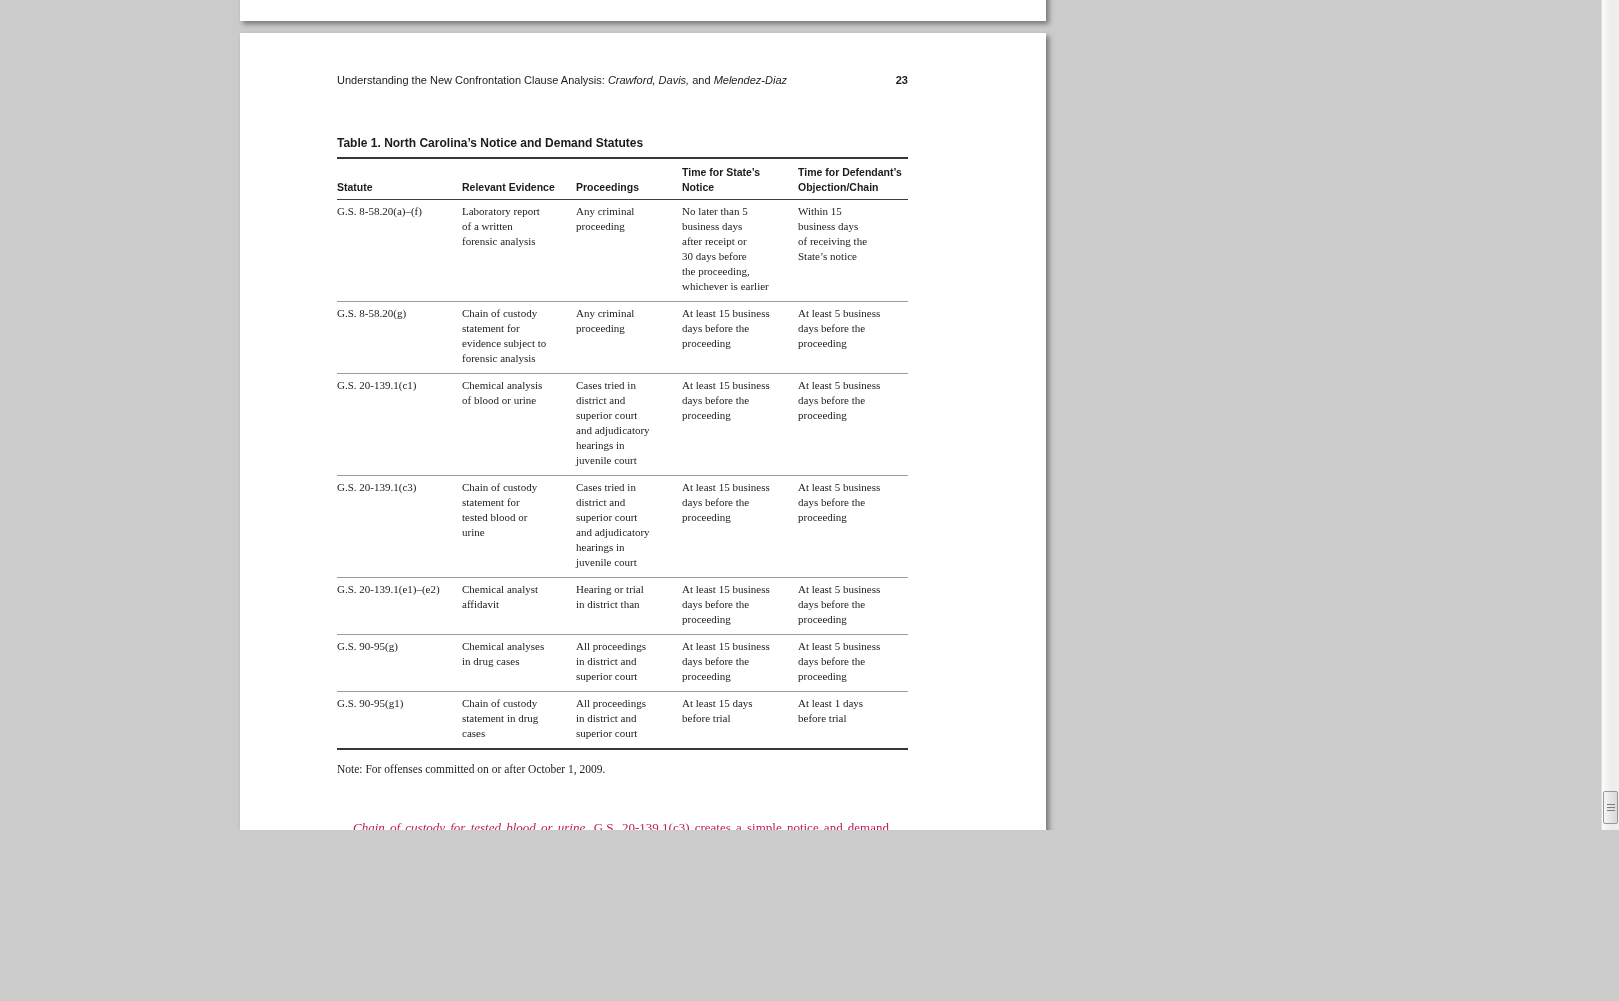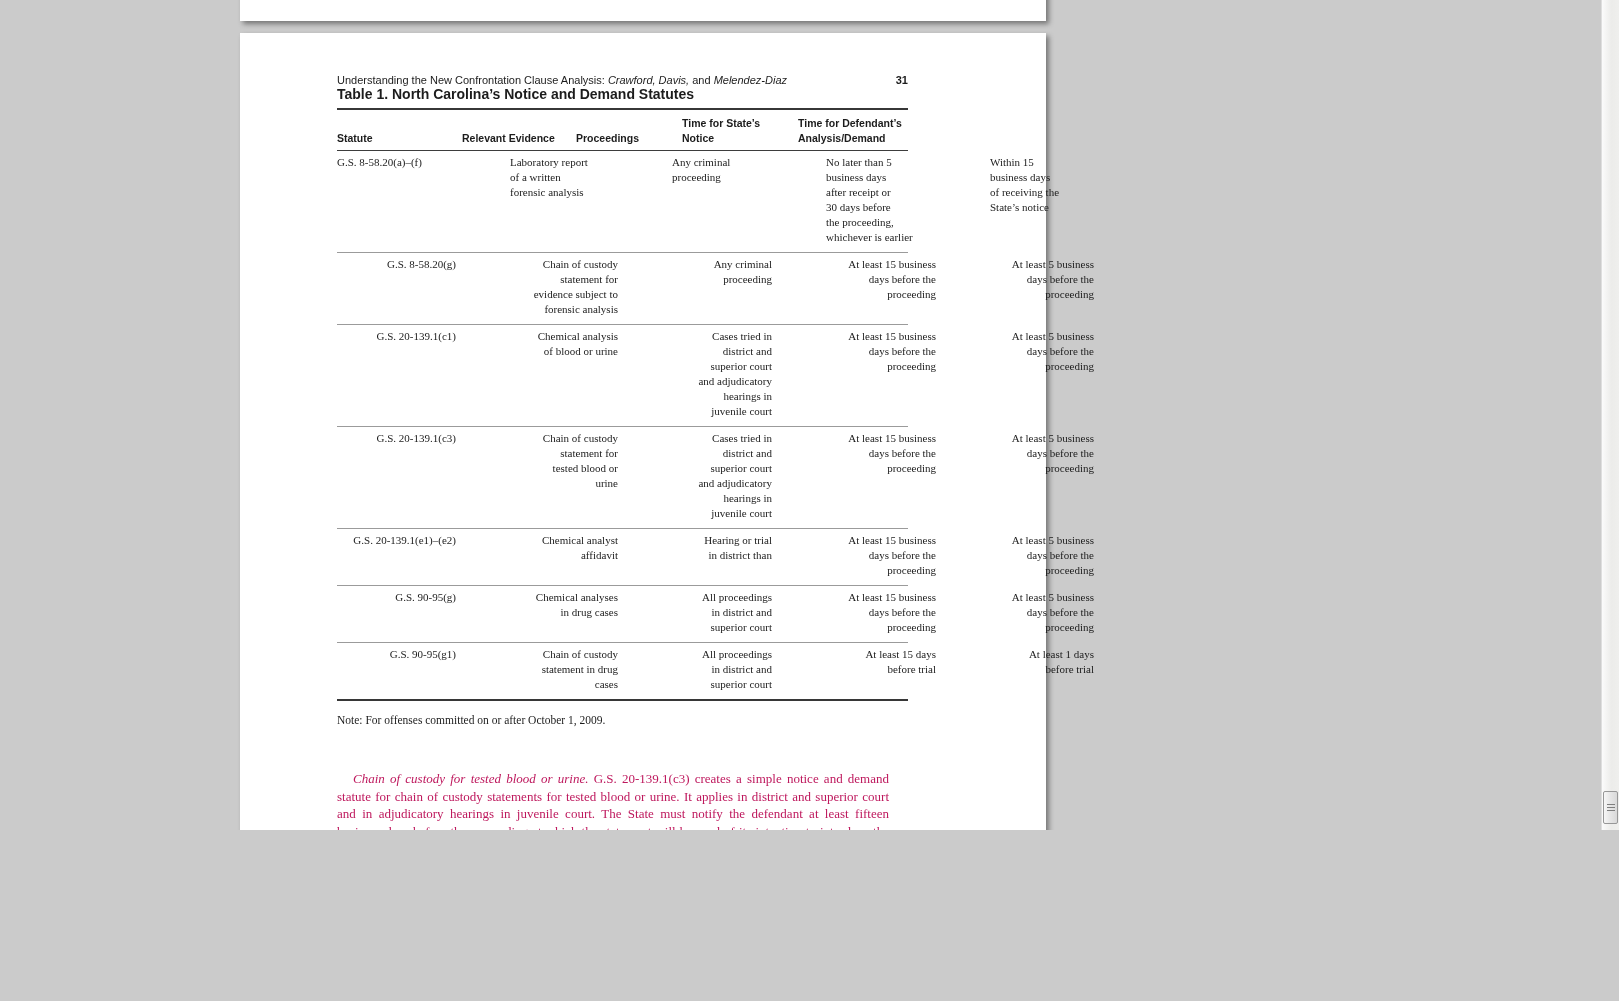--- a/index.html
+++ b/index.html
@@ -38,21 +38,22 @@
     justify-content: space-between;
     align-items: baseline;
     width: 571px;
     font-size: 11px;
     line-height: 14px;
     color: #1c1c1c;
   }
   .running-head .pgnum { font-weight: bold; }
   
   .table-title {
-    font-size: 14px;
+    margin-top: 49px;
+    font-size: 12px;
     font-weight: bold;
     line-height: 14px;
   }
   .nd-table {
     margin-top: 7px;
     width: 571px;
     border-top: 2px solid #373737;
     border-bottom: 2px solid #373737;
   }
   .thead {
@@ -66,23 +67,22 @@
     font-size: 10.5px;
     font-weight: bold;
     line-height: 15px;
     white-space: pre-line;
     overflow: visible;
   }
   .tr {
     display: grid;
     grid-template-columns: 125px 114px 106px 116px 110px;
     padding: 4px 0 7px 0;
-    gap: 48px;
-  }
-  .tr + .tr { border-top: 1px solid #9b9b9b; text-align: right; }
+  }
+  .tr + .tr { border-top: 1px solid #9b9b9b; }
   .td {
     font-family: "Liberation Serif", serif;
     font-size: 11px;
     line-height: 15px;
     white-space: pre-line;
     padding-right: 6px;
   }
   .table-note {
     margin-top: 12px;
     font-family: "Liberation Serif", serif;
@@ -131,34 +131,34 @@
 
 <div class="canvas">
 
   <div class="sheet prev"></div>
 
   <div class="sheet current">
     <div class="page-content">
 
       <div class="running-head">
         <span><span>Understanding the New Confrontation Clause Analysis: </span><span style="font-style: italic;">Crawford, Davis,</span><span> and </span><span style="font-style: italic;">Melendez-Diaz</span></span>
-        <span class="pgnum">31</span>
+        <span class="pgnum">23</span>
       </div>
 
       <div class="table-title">Table 1. North Carolina’s Notice and Demand Statutes</div>
 
       <div class="nd-table">
         <div class="thead">
             <div class="th">Statute</div>
             <div class="th">Relevant Evidence</div>
             <div class="th">Proceedings</div>
             <div class="th">Time for State’s
 Notice</div>
             <div class="th">Time for Defendant’s
-Analysis/Demand</div>
+Objection/Chain</div>
           </div>
         <div>
             <div class="tr">
               <div class="td">G.S. 8-58.20(a)–(f)</div>
               <div class="td">Laboratory report
 of a written
 forensic analysis</div>
               <div class="td">Any criminal
 proceeding</div>
               <div class="td">No later than 5

